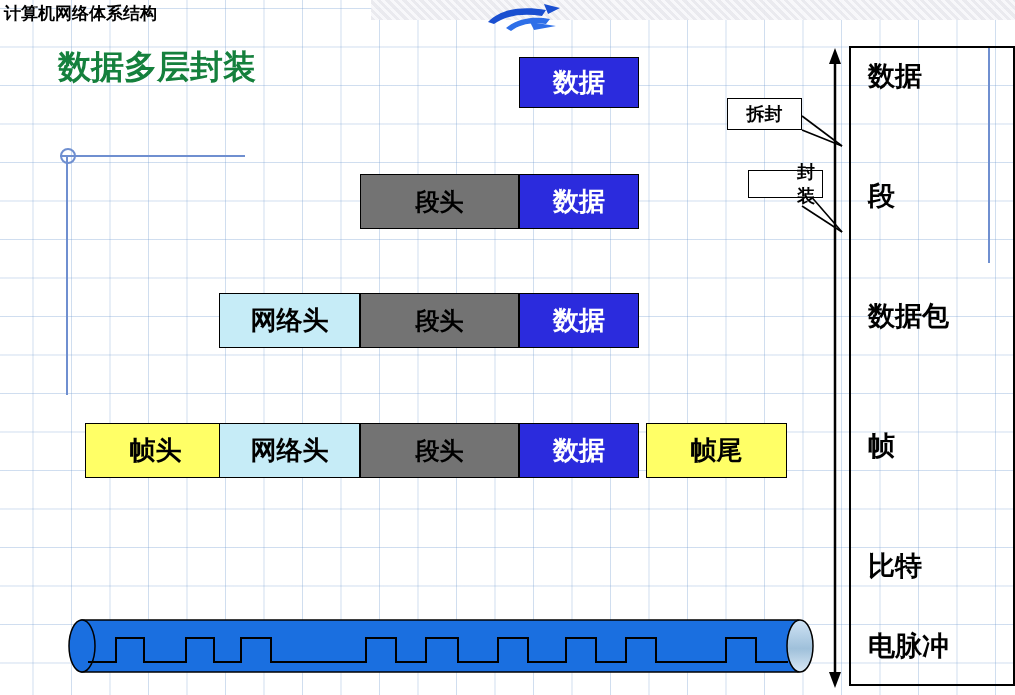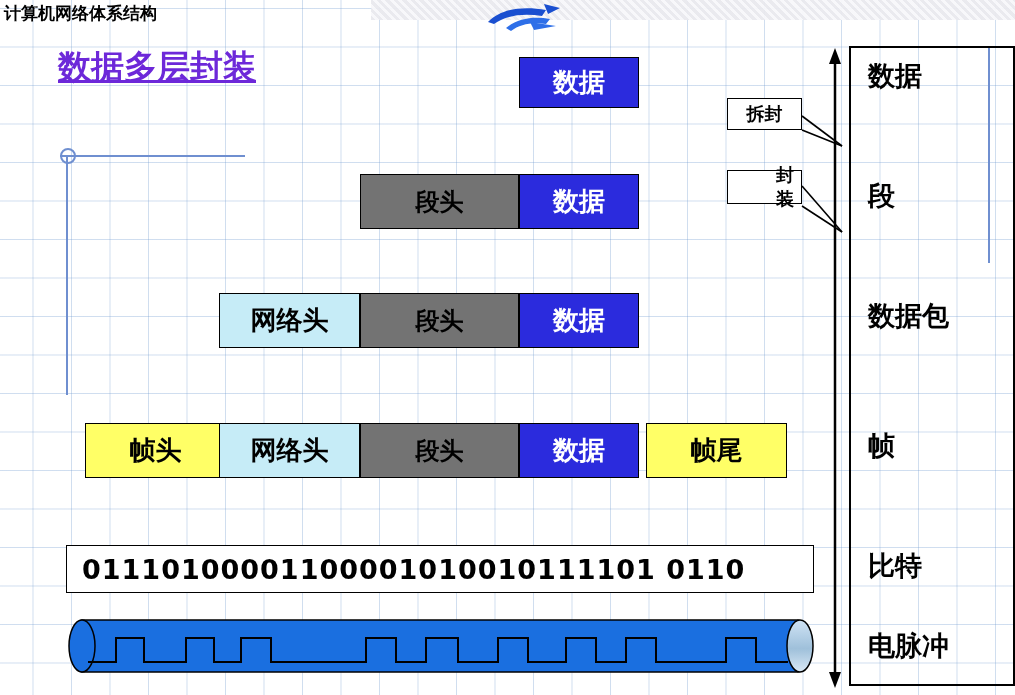--- a/index.html
+++ b/index.html
@@ -34,22 +34,21 @@
   }
   .hdr-uni{
     position:absolute;left:578px;top:4px;
     font-family:"DejaVu Serif","Liberation Serif",serif;
     font-size:25px;color:#333;font-style:italic;white-space:nowrap;
   }
   .logo{position:absolute;left:484px;top:2px;width:88px;height:34px;}
 
   .main-title{
     position:absolute;left:58px;top:45px;
-    font-size:33px;font-weight:bold;color:#6d28d9;
-    text-decoration:underline;
+    font-size:33px;font-weight:bold;color:#15803d;
     font-family:"DejaVu Sans","Liberation Sans",sans-serif;
   }
 
   
   .dec-line{position:absolute;background:#6f8fd0;}
 
   
   .box{
     position:absolute;box-sizing:border-box;border:1px solid #000;
     display:flex;align-items:center;justify-content:center;
@@ -126,21 +125,20 @@
   <div class="box b-net" style="left:219px;top:293px;width:141px;height:55px;">网络头</div>
   <div class="box b-seg" style="left:360px;top:293px;width:159px;height:55px;">段头</div>
   <div class="box b-data" style="left:519px;top:293px;width:120px;height:55px;">数据</div>
 
   <div class="box b-frm" style="left:78px;top:423px;width:141px;height:55px;">帧头</div>
   <div class="box b-net" style="left:219px;top:423px;width:141px;height:55px;">网络头</div>
   <div class="box b-seg" style="left:360px;top:423px;width:159px;height:55px;">段头</div>
   <div class="box b-data" style="left:519px;top:423px;width:120px;height:55px;">数据</div>
   <div class="box b-frm" style="left:639px;top:423px;width:141px;height:55px;">帧尾</div>
 
-  <div class="bits" style="left:66px;top:545px;width:748px;height:48px;">01110100001100001010010111101 0110</div>
 
   <div class="pulse-wrap">
     <svg width="748" height="56" viewBox="0 0 748 56">
       <defs>
         <linearGradient id="capg" x1="0" y1="0" x2="0" y2="1">
           <stop offset="0%" stop-color="#cfe3f5"></stop>
           <stop offset="55%" stop-color="#9fc0da"></stop>
           <stop offset="100%" stop-color="#d9e8f5"></stop>
         </linearGradient>
       </defs>
@@ -158,21 +156,21 @@
     <polygon points="835,688 829,672 841,672" fill="#000"></polygon>
 
     <path d="M802 116 L842 146" stroke="#000" stroke-width="1.6" fill="none"></path>
     <path d="M802 130 L842 146" stroke="#000" stroke-width="1.6" fill="none"></path>
 
     <path d="M802 186 L842 232" stroke="#000" stroke-width="1.6" fill="none"></path>
     <path d="M802 206 L842 232" stroke="#000" stroke-width="1.6" fill="none"></path>
   </svg>
 
   <div class="callout" style="left:727px;top:98px;width:75px;height:32px;">拆封</div>
-  <div class="callout" style="left:727px;top:170px;width:75px;height:34px;padding-left:48px;">封装</div>
+  <div class="callout" style="left:748px;top:170px;width:75px;height:28px;padding-left:48px;">封装</div>
 
   <div class="rbox"></div>
   <div class="rbox2"></div>
 
   <div class="rlabel" style="left:868px;top:58px;">数据</div>
   <div class="rlabel" style="left:868px;top:178px;">段</div>
   <div class="rlabel" style="left:868px;top:298px;">数据包</div>
   <div class="rlabel" style="left:868px;top:428px;">帧</div>
   <div class="rlabel" style="left:868px;top:548px;">比特</div>
   <div class="rlabel" style="left:868px;top:628px;">电脉冲</div>

